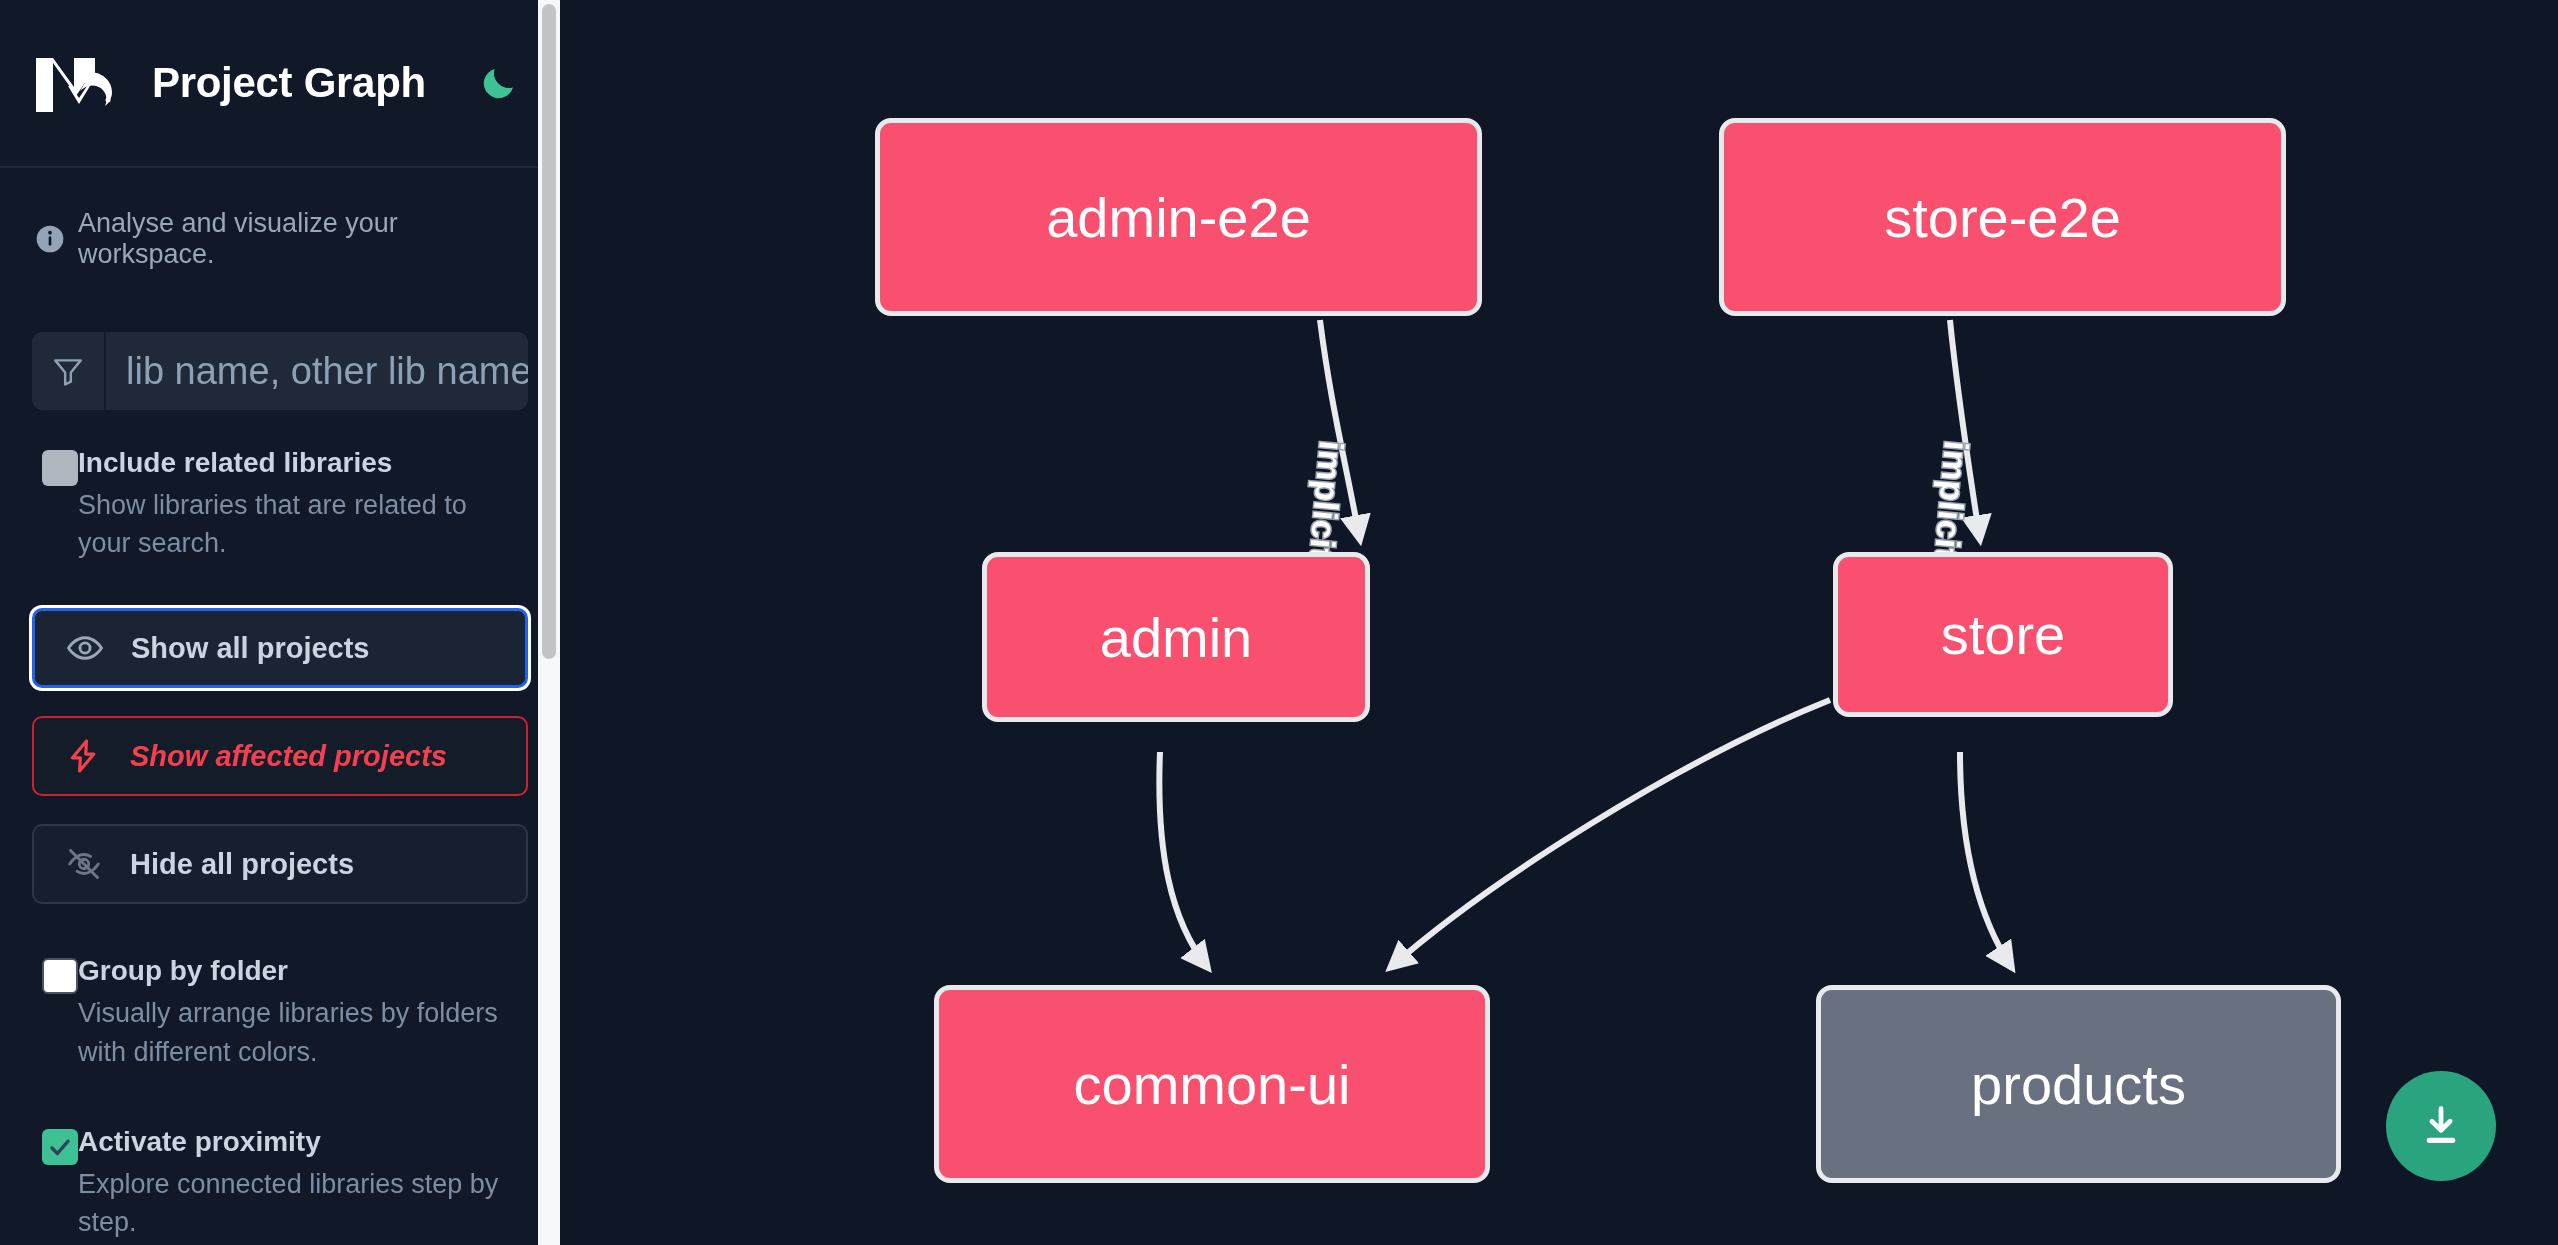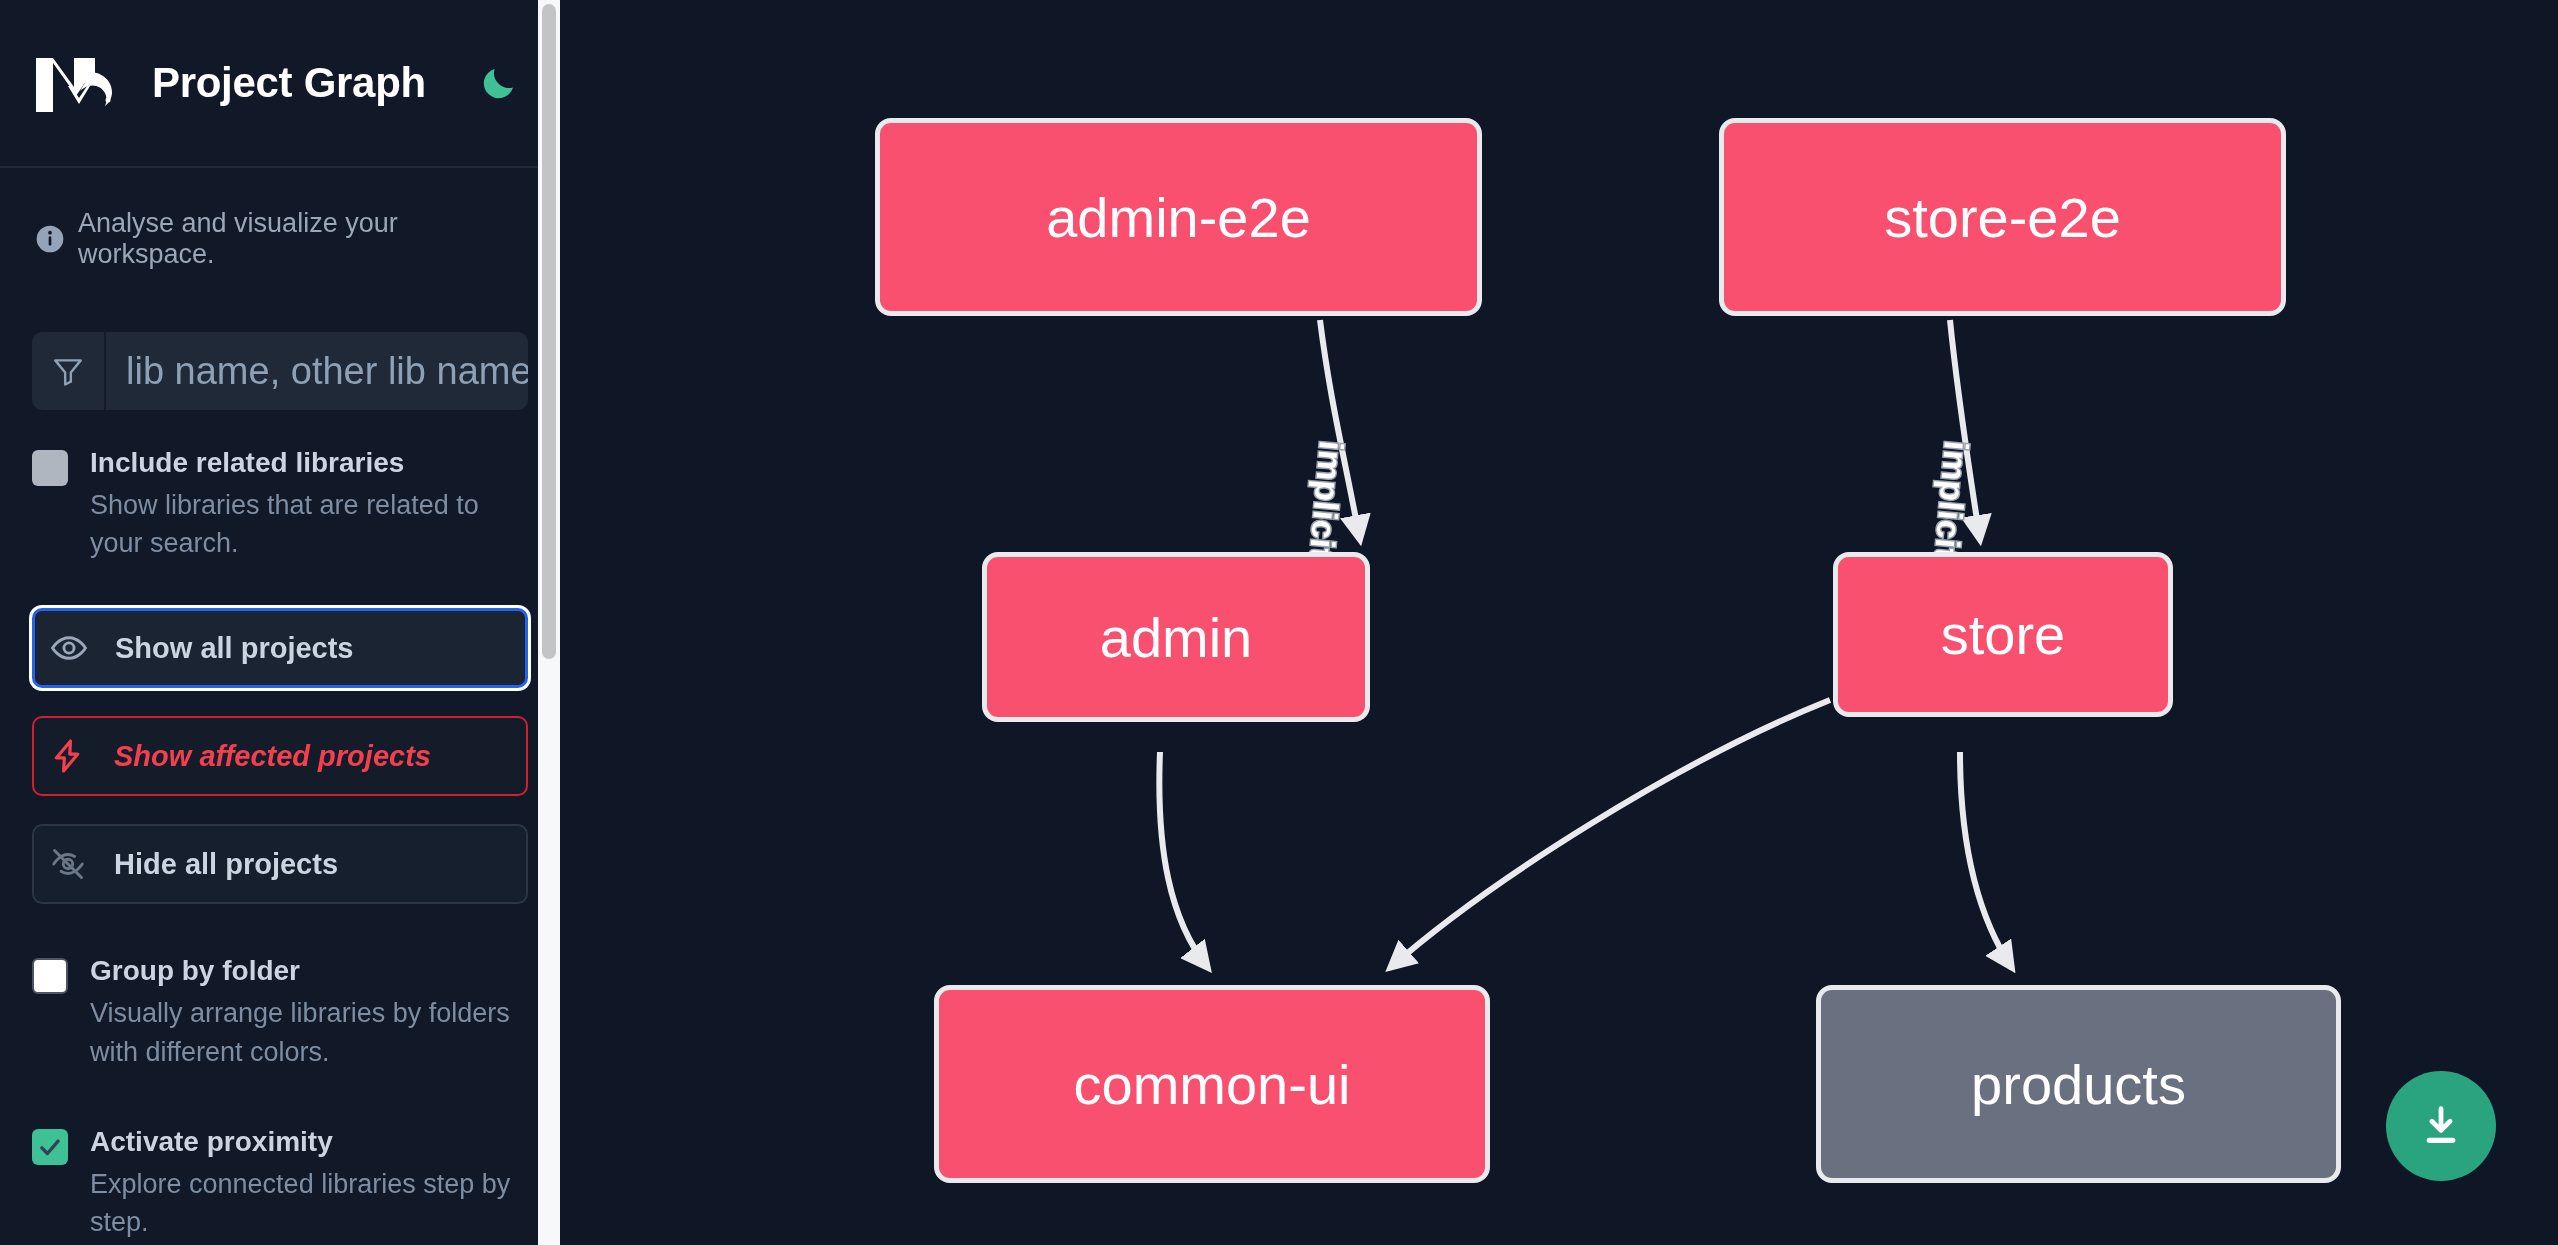--- a/index.html
+++ b/index.html
@@ -63,41 +63,41 @@
   .sb-search input {
     flex: 1; height: 78px;
     background: transparent; border: 0; outline: none;
     color: #cbd5e1; font-size: 38px;
     font-family: "Liberation Sans", sans-serif;
     padding: 0 20px;
   }
   .sb-search input::placeholder { color: #8ea0b5; }
 
   .check-row {
-    display: flex; gap: 22px;
-    padding: 0 32px;
+    display: flex; 
+    padding: 0 42px;
     margin-top: 34px;
   }
   .check-row.tight { margin-top: 30px; }
   .cb {
     width: 36px; height: 36px; flex: 0 0 36px;
     border-radius: 6px; margin-top: 6px;
     display: flex; align-items: center; justify-content: center;
   }
   .cb-grey { background: #b0b6bf; }
   .cb-white { background: #ffffff; border: 2px solid #4b5563; }
   .cb-green { background: #3ec195; }
   .check-label { font-size: 28px; font-weight: 700; color: #cbd5e1; line-height: 1.35; }
   .check-desc { font-size: 27px; color: #7d8da3; line-height: 1.42; margin-top: 4px; max-width: 440px; }
 
   .btn-stack { margin: 46px 32px 0 32px; display: flex; flex-direction: column; gap: 28px; }
   .gbtn {
     height: 80px; border-radius: 10px;
     display: flex; align-items: center; gap: 26px;
-    padding: 0 14px;
+    padding: 0 30px;
     font-size: 29px; font-weight: 700;
     cursor: pointer;
     background: #1b2433;
   }
   .gbtn.primary {
     color: #cbd5e1;
     border: 3px solid #2563eb;
     box-shadow: 0 0 0 3px #ffffff;
   }
   .gbtn.danger {

